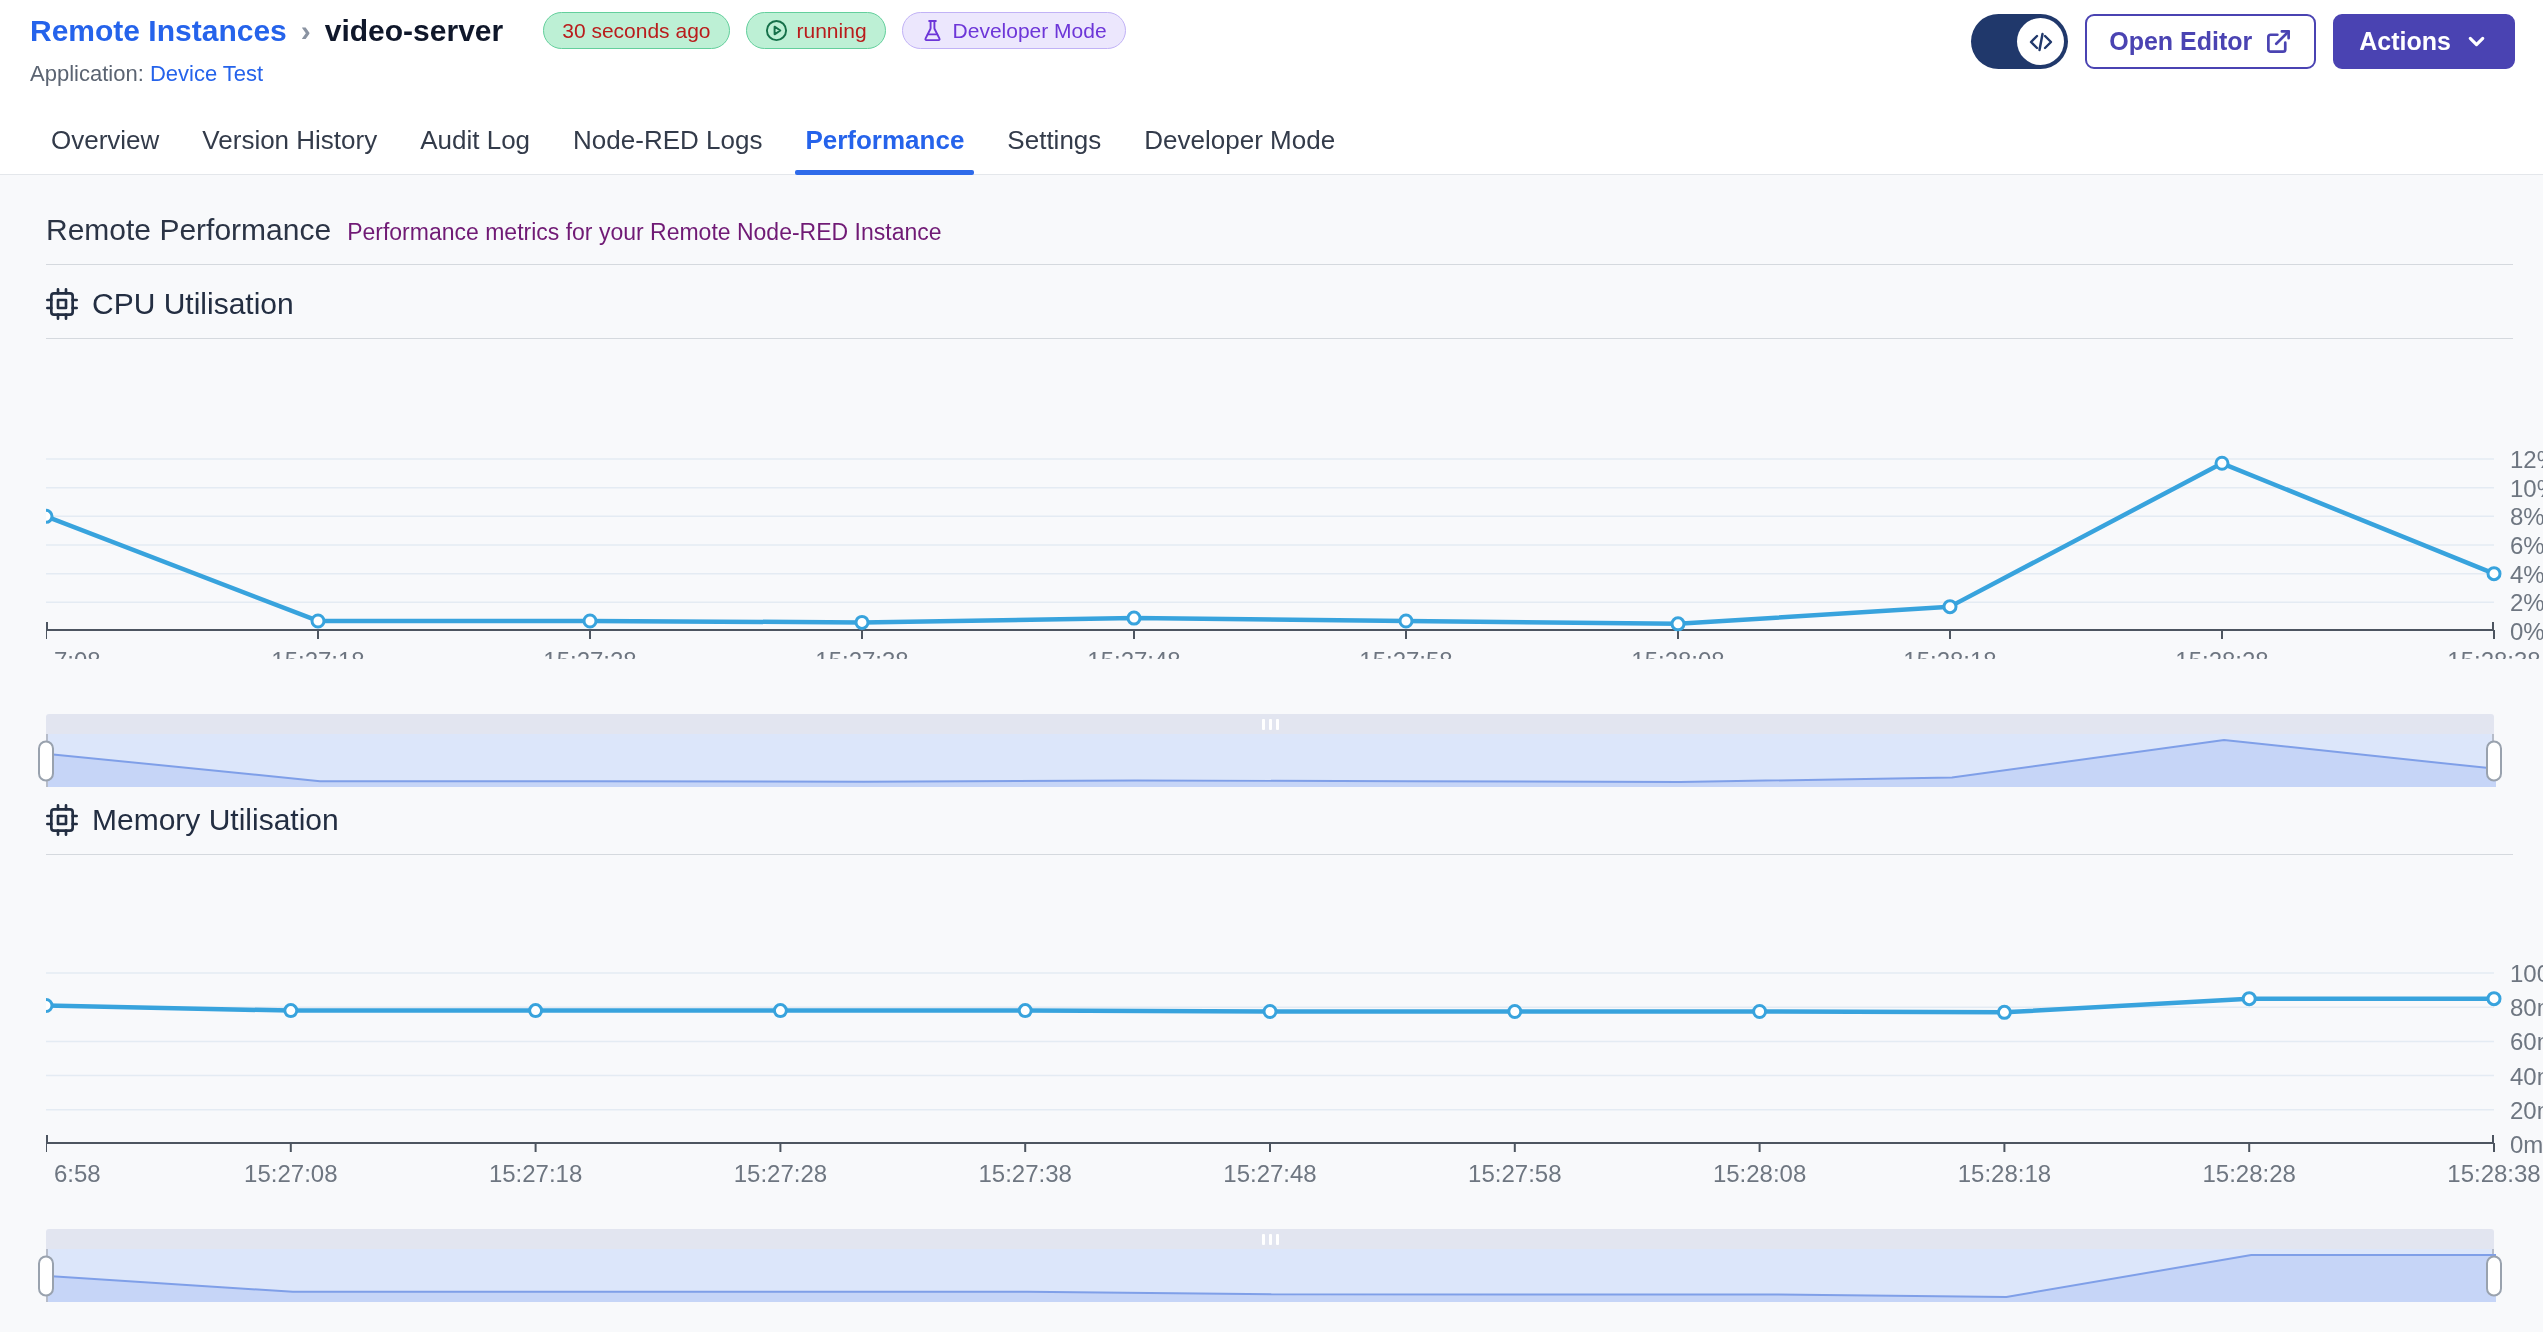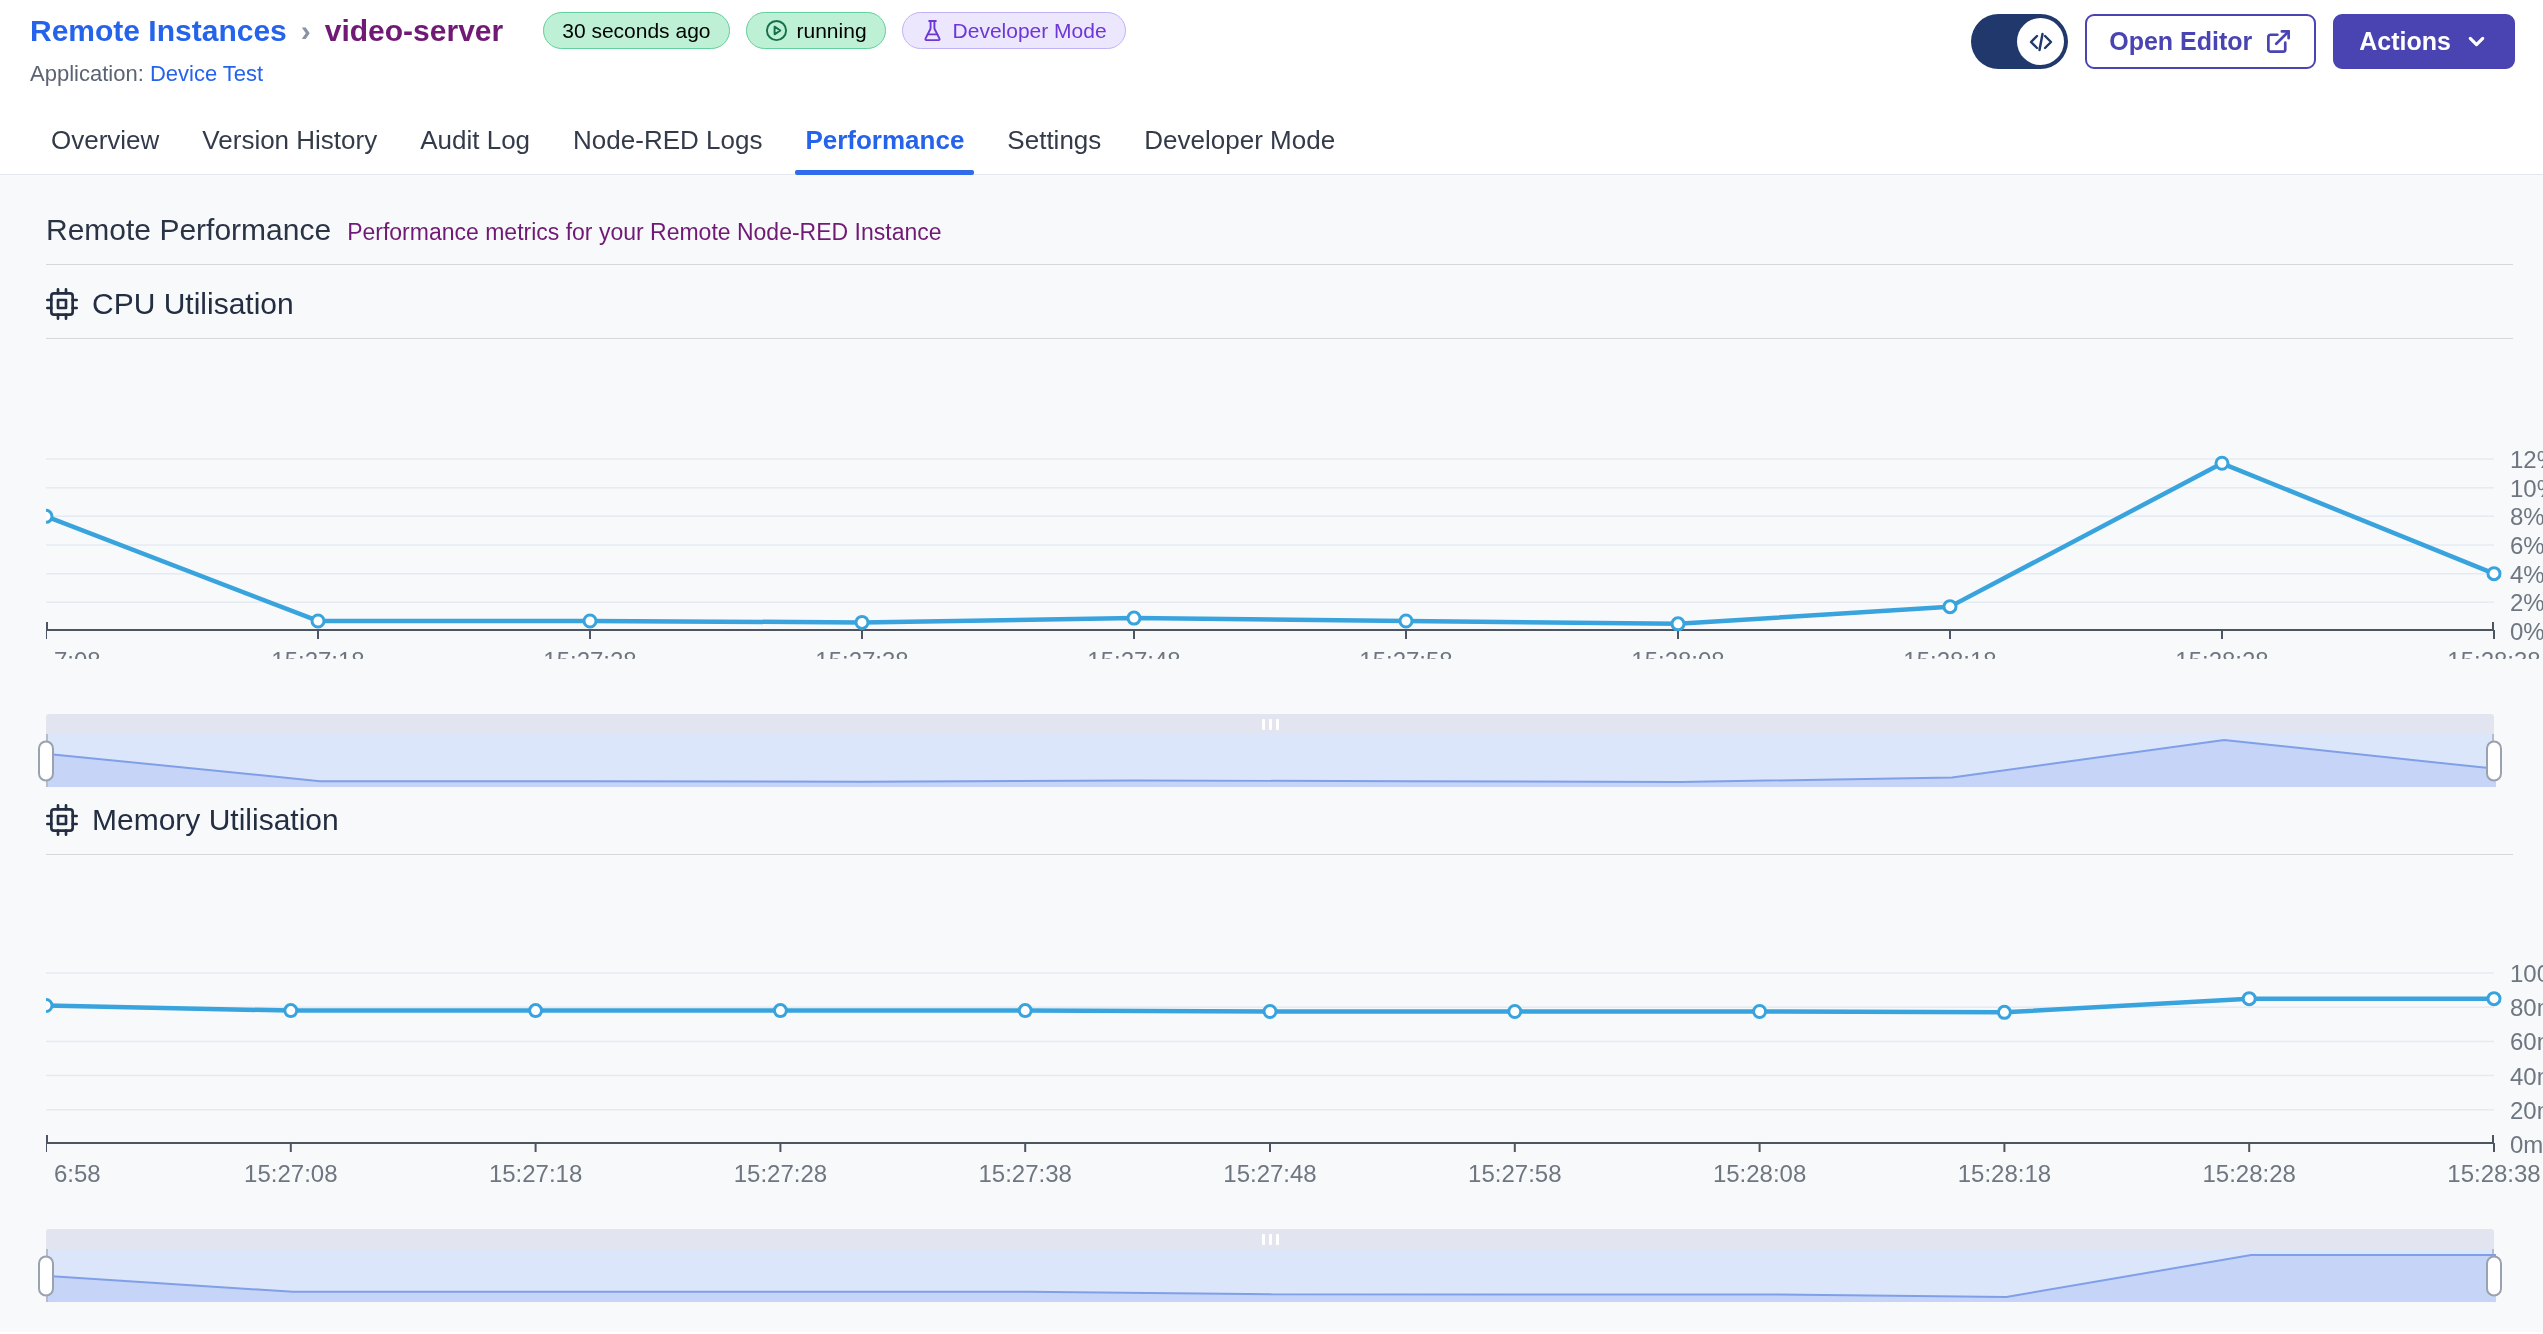--- a/index.html
+++ b/index.html
@@ -6,25 +6,25 @@
   html,body { width:2543px; height:1334px; overflow:hidden; background:#fff;
     font-family:"Liberation Sans", sans-serif; }
   .page { position:relative; width:2543px; height:1310px; }
 
   
   .topbar { display:flex; justify-content:space-between; align-items:flex-start;
     padding:12px 28px 0 30px; background:#fff; }
   .crumb-row { display:flex; align-items:center; gap:14px; }
   .crumb-link { color:#2563eb; font-size:30px; font-weight:700; text-decoration:none; cursor:pointer; }
   .crumb-sep { color:#8a93a2; font-size:30px; font-weight:600; }
-  .crumb-current { color:#701a75; font-size:30px; font-weight:700; }
+  .crumb-current { color:#0f172a; font-size:30px; font-weight:700; }
   .badges { display:flex; align-items:center; gap:16px; margin-left:26px; }
   .badge { display:flex; align-items:center; gap:9px; height:37px; padding:0 18px;
     border-radius:20px; font-size:21px; font-weight:500; white-space:nowrap; }
-  .badge.green { background:#bdf0d5; border:1.5px solid #63cf9c; color:#000000; }
+  .badge.green { background:#bdf0d5; border:1.5px solid #63cf9c; color:#b91c1c; }
   .badge.purple { background:#ece7fd; border:1.5px solid #c1b2f6; color:#6d36d8; }
   .badge svg { width:23px; height:23px; }
   .app-row { margin-top:12px; font-size:22px; color:#5b6472; }
   .app-row a { color:#2563eb; text-decoration:none; cursor:pointer; }
 
   .header-actions { display:flex; align-items:center; gap:17px; padding-top:2px; }
   .dev-toggle { width:97px; height:55px; border-radius:28px; background:#20386b;
     display:flex; align-items:center; justify-content:flex-end; padding:4px; cursor:pointer; }
   .dev-toggle .knob { width:47px; height:47px; border-radius:50%; background:#fff;
     display:flex; align-items:center; justify-content:center; }

